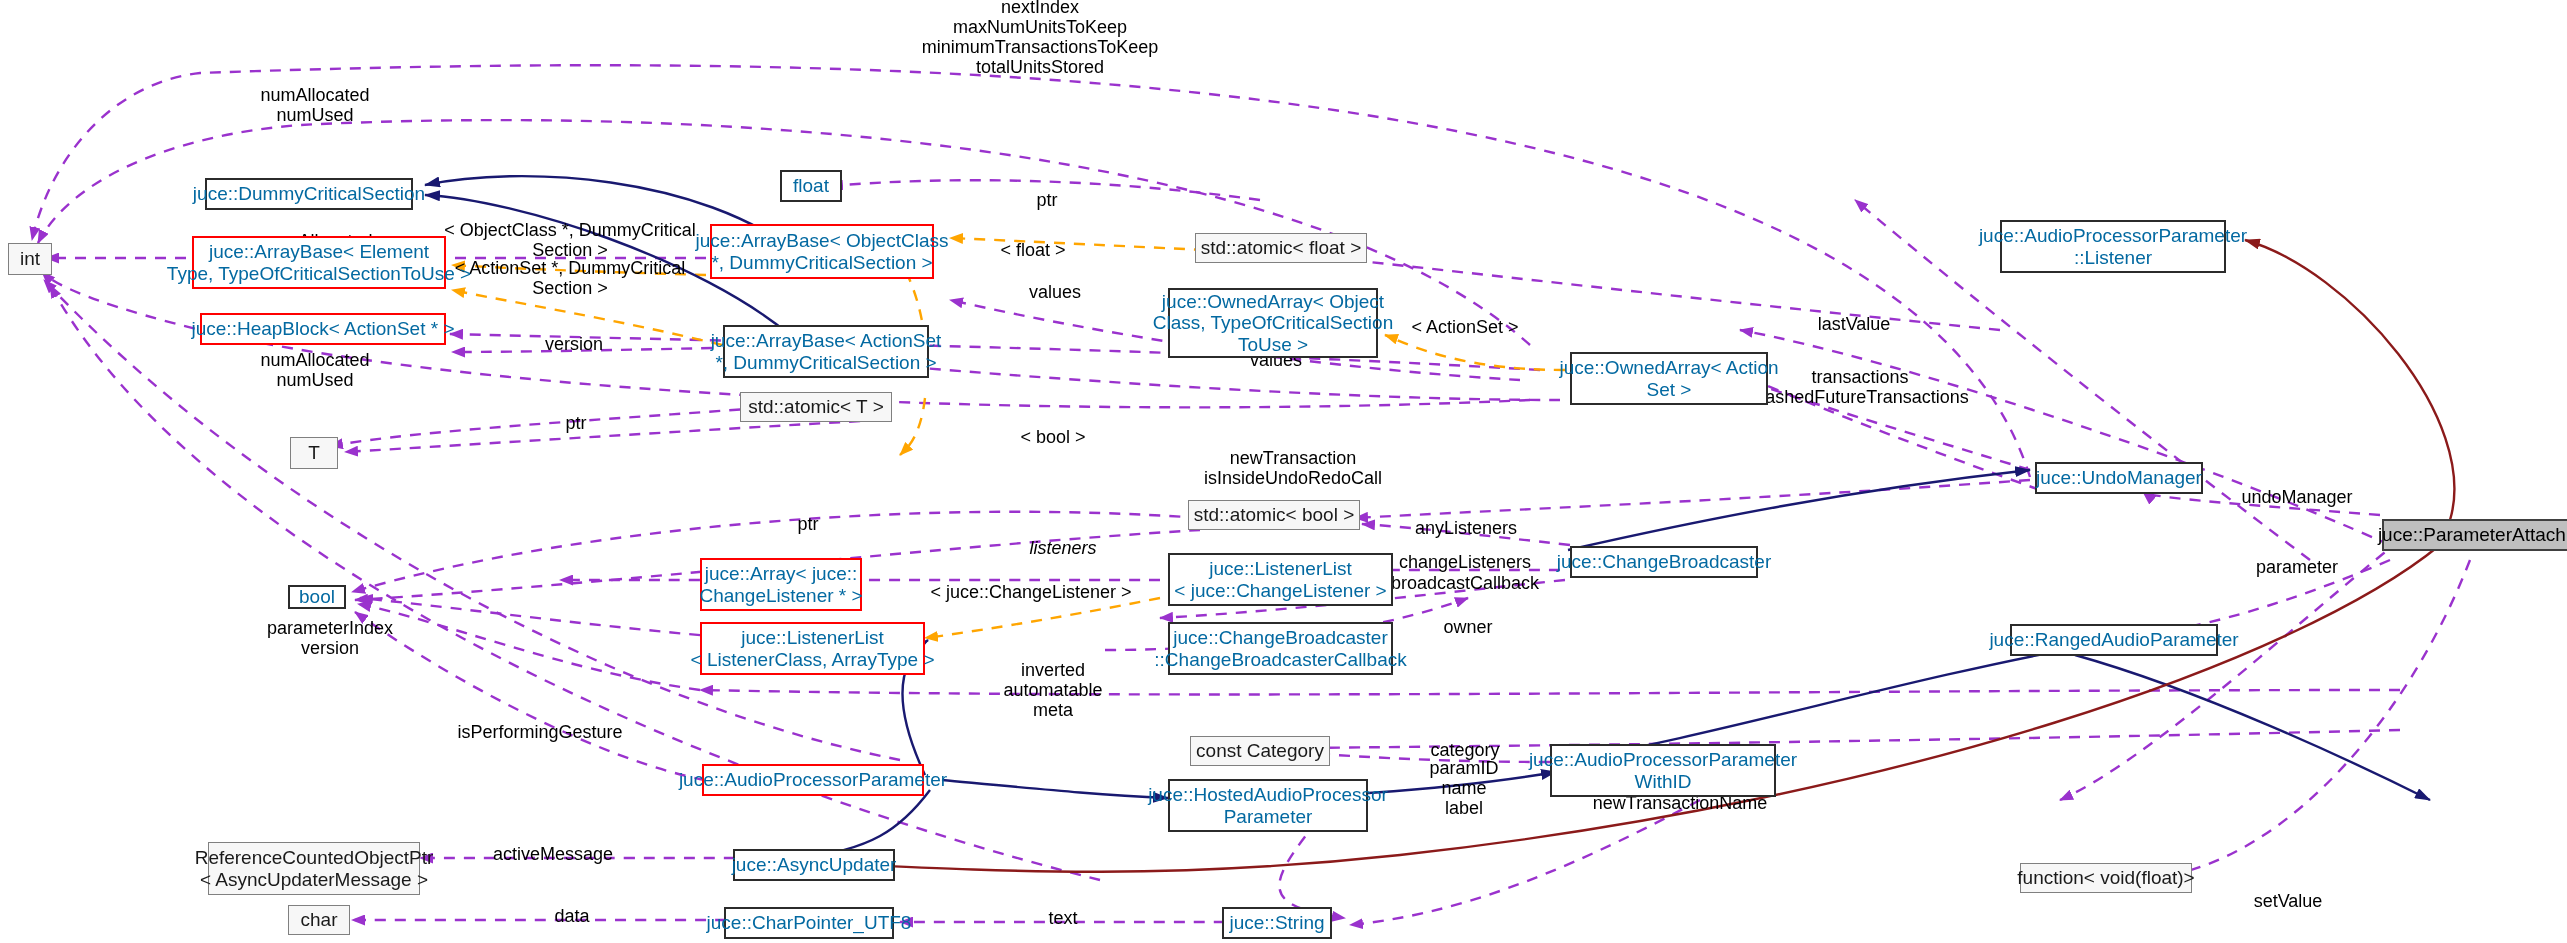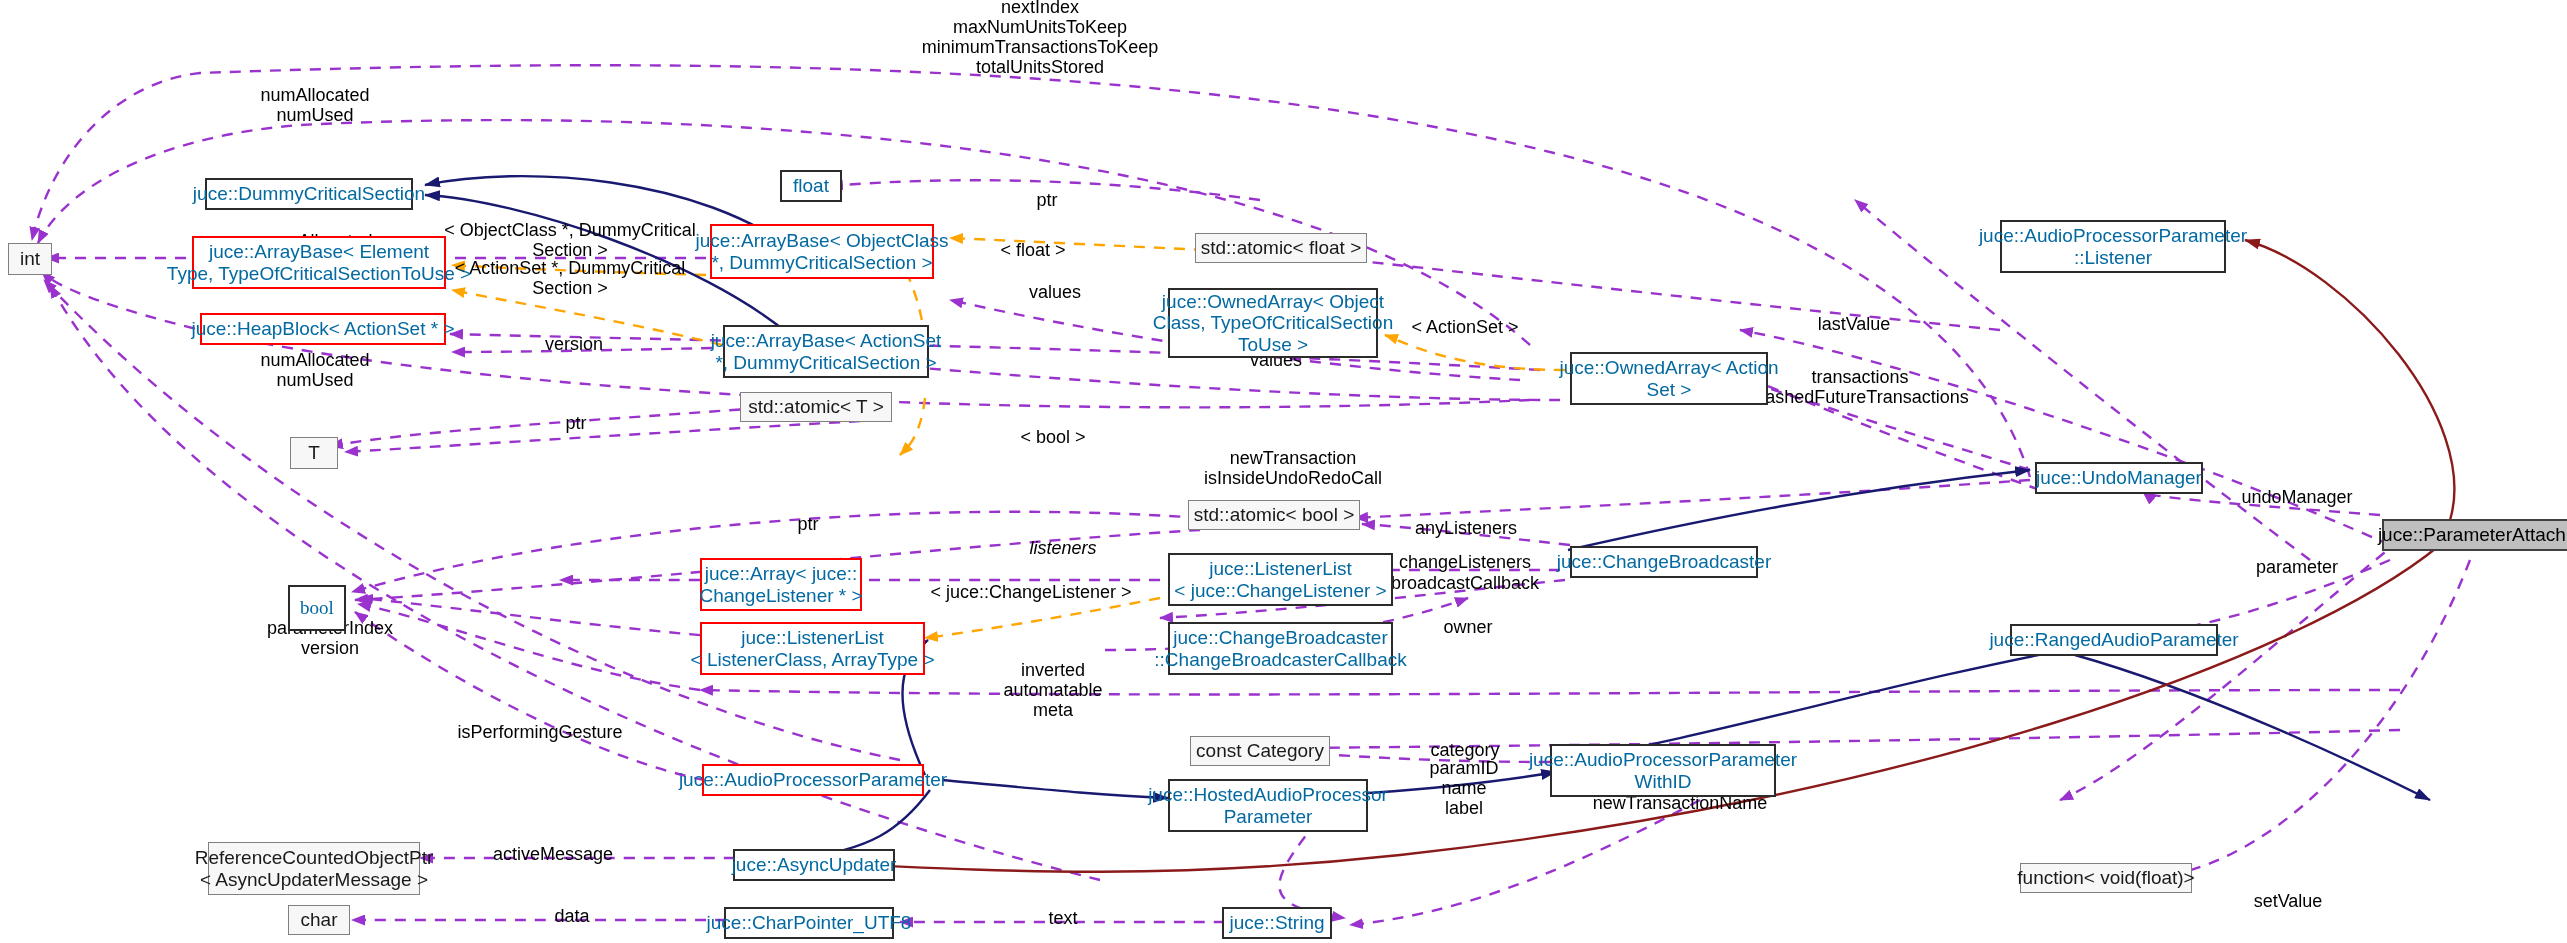--- a/index.html
+++ b/index.html
@@ -247,21 +247,21 @@
 
   <div class="node thick" style="left:205px; top:178px; width:208px; height:32px;">juce::DummyCriticalSection</div>
 
   <div class="node red" style="left:192px; top:236px; width:254px; height:53px;">juce::ArrayBase&lt; Element
 Type, TypeOfCriticalSectionToUse &gt;</div>
 
   <div class="node red" style="left:200px; top:313px; width:246px; height:32px;">juce::HeapBlock&lt; ActionSet * &gt;</div>
 
   <div class="node plain" style="left:290px; top:437px; width:48px; height:32px;">T</div>
 
-  <div class="node thick" style="left:288px; top:585px; width:58px; height:46px;font-family:Liberation Serif, serif;">bool</div>
+  <div class="node thick" style="left:288px; top:585px; width:58px; height:24px;">bool</div>
 
   <div class="node thick" style="left:780px; top:170px; width:62px; height:32px;">float</div>
 
   <div class="node red" style="left:710px; top:224px; width:224px; height:55px;">juce::ArrayBase&lt; ObjectClass
 *, DummyCriticalSection &gt;</div>
 
   <div class="node thick" style="left:723px; top:325px; width:206px; height:53px;">juce::ArrayBase&lt; ActionSet
 *, DummyCriticalSection &gt;</div>
 
   <div class="node plain" style="left:740px; top:392px; width:152px; height:30px;">std::atomic&lt; T &gt;</div>

